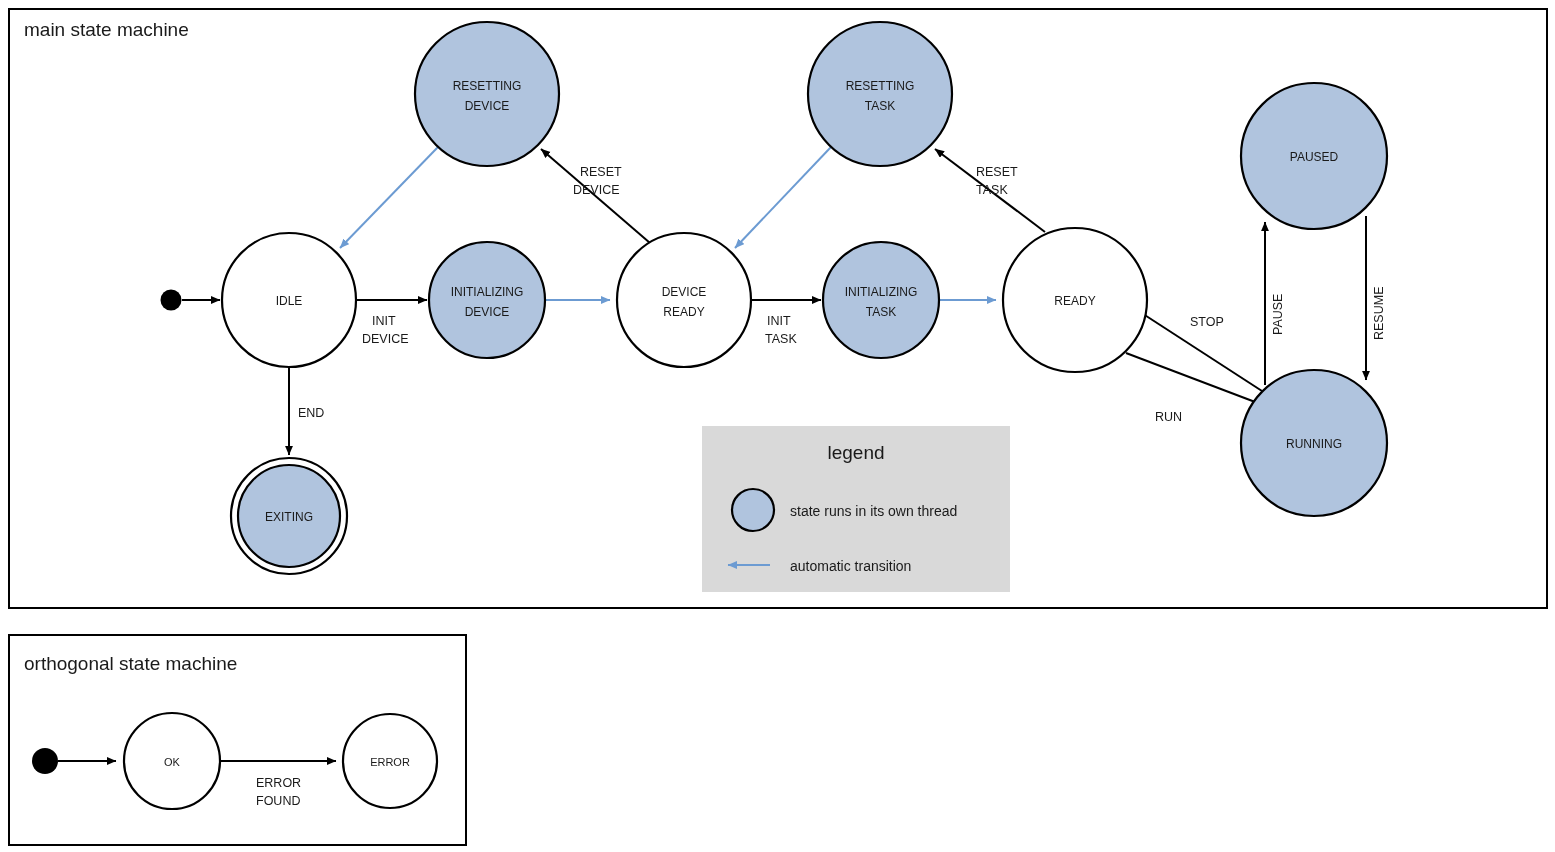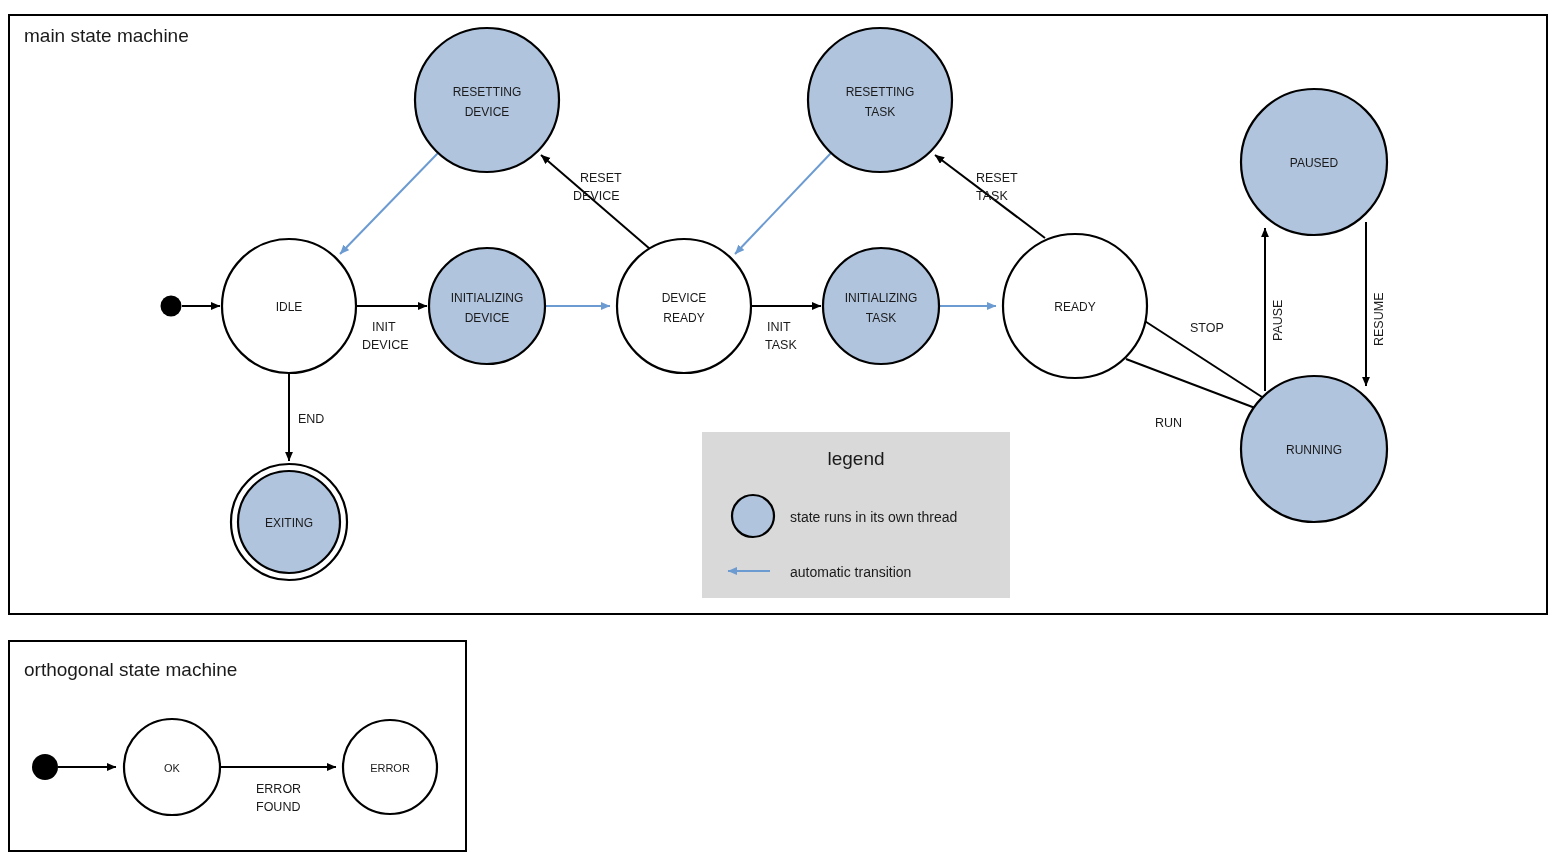--- a/index.html
+++ b/index.html
@@ -10,21 +10,20 @@
   body {
     width: 1555px;
     height: 852px;
     font-family: "Liberation Sans", sans-serif;
     overflow: hidden;
   }
   #stage {
     position: relative;
     width: 1555px;
     height: 704px;
-    margin-top: 6px;
   }
   svg.diagram {
     position: absolute;
     top: 0;
     left: 0;
     width: 1555px;
     height: 852px;
     display: block;
   }
   .frame {

